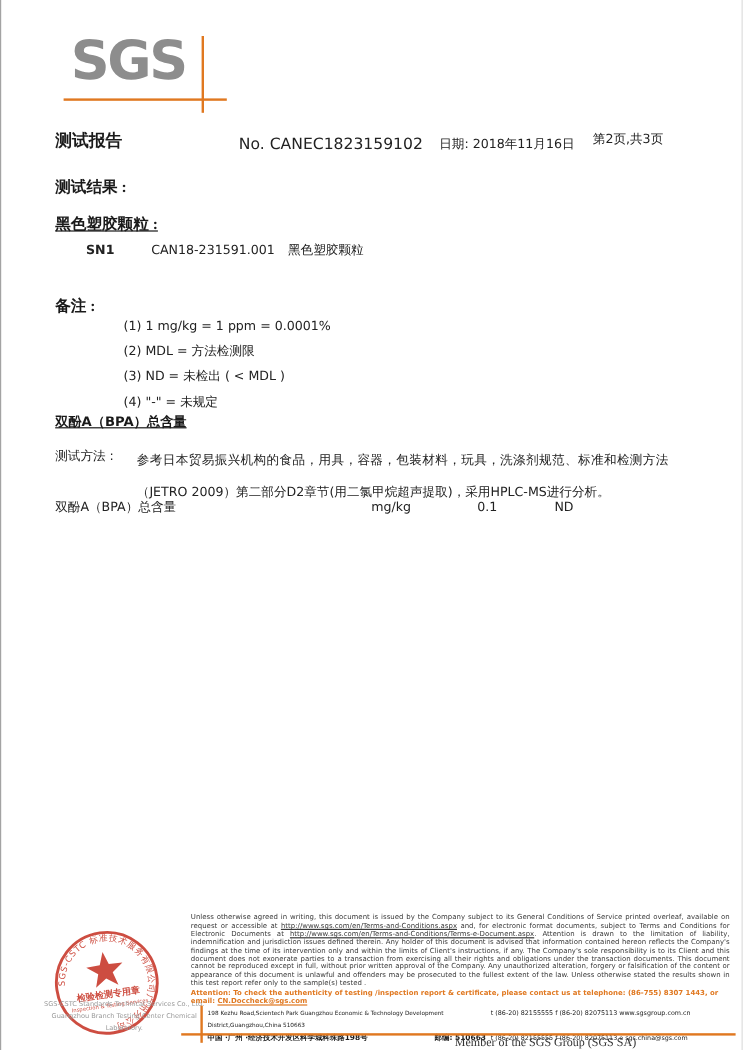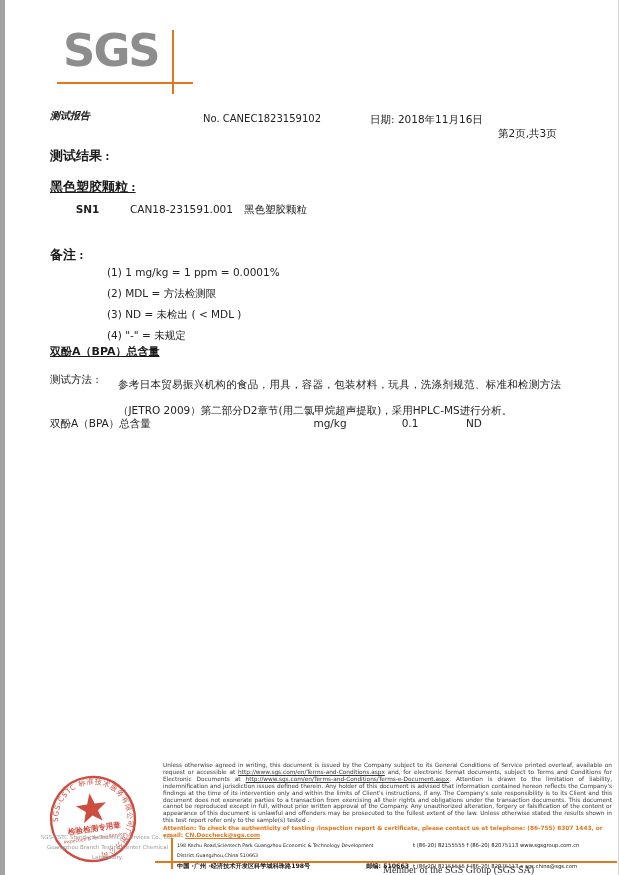--- a/index.html
+++ b/index.html
@@ -1,29 +1,29 @@
 <!DOCTYPE html>
 <html><head>
 <meta charset="utf-8">
 <style>
   html,body{margin:0;padding:0;background:#ffffff;}
   .page{
     position:relative;width:619px;height:875px;background:#ffffff;overflow:hidden;
     font-family:"DejaVu Sans","Liberation Sans",sans-serif;color:#222;
-    border-left:5px solid #a3a3a3;border-right:1px solid #d8d8d8;box-sizing:border-box;
+    border-left:1px solid #a3a3a3;border-right:1px solid #d8d8d8;box-sizing:border-box;
   }
   .abs{position:absolute;}
   
   .logo-text{left:58px;top:28px;font-size:45px;font-weight:bold;color:#8d8d8d;letter-spacing:-2px;line-height:1;}
   .logo-hline{left:52px;top:82px;width:136px;height:2px;background:#e07820;}
   .logo-vline{left:167px;top:30px;width:2px;height:64px;background:#e07820;}
-  .doc-title{left:45px;top:109px;font-size:10px;font-weight:bold;color:#1a1a1a;font-style:italic;}
-  .report-no{left:198px;top:113px;font-size:10px;text-align:center;}
+  .doc-title{left:45px;top:109px;font-size:14px;font-weight:bold;color:#1a1a1a;}
+  .report-no{left:198px;top:113px;font-size:13px;text-align:center;}
   .report-date{left:365px;top:113px;font-size:10.5px;}
-  .report-pages{left:493px;top:127px;font-size:10.5px;}
+  .report-pages{left:493px;top:109px;font-size:10.5px;}
   
   .lbl{font-size:13px;font-weight:bold;color:#1a1a1a;font-family:Liberation Serif, serif;}
   .results-label{left:45px;top:147px;}
   .sample-desc-label{left:45px;top:178px;text-decoration:underline;}
   .sample-table{left:40px;top:200px;width:420px;font-size:10.5px;}
   .sample-table .trow{display:flex;line-height:19px;}
   .sample-table .c1{width:85px;text-align:center;font-weight:bold;}
   .sample-table .c2{width:90px;text-align:center;white-space:nowrap;}
   .sample-table .c3{padding-left:24px;text-align:left;white-space:nowrap;}
   .sample-table .hd{font-weight:bold;}

